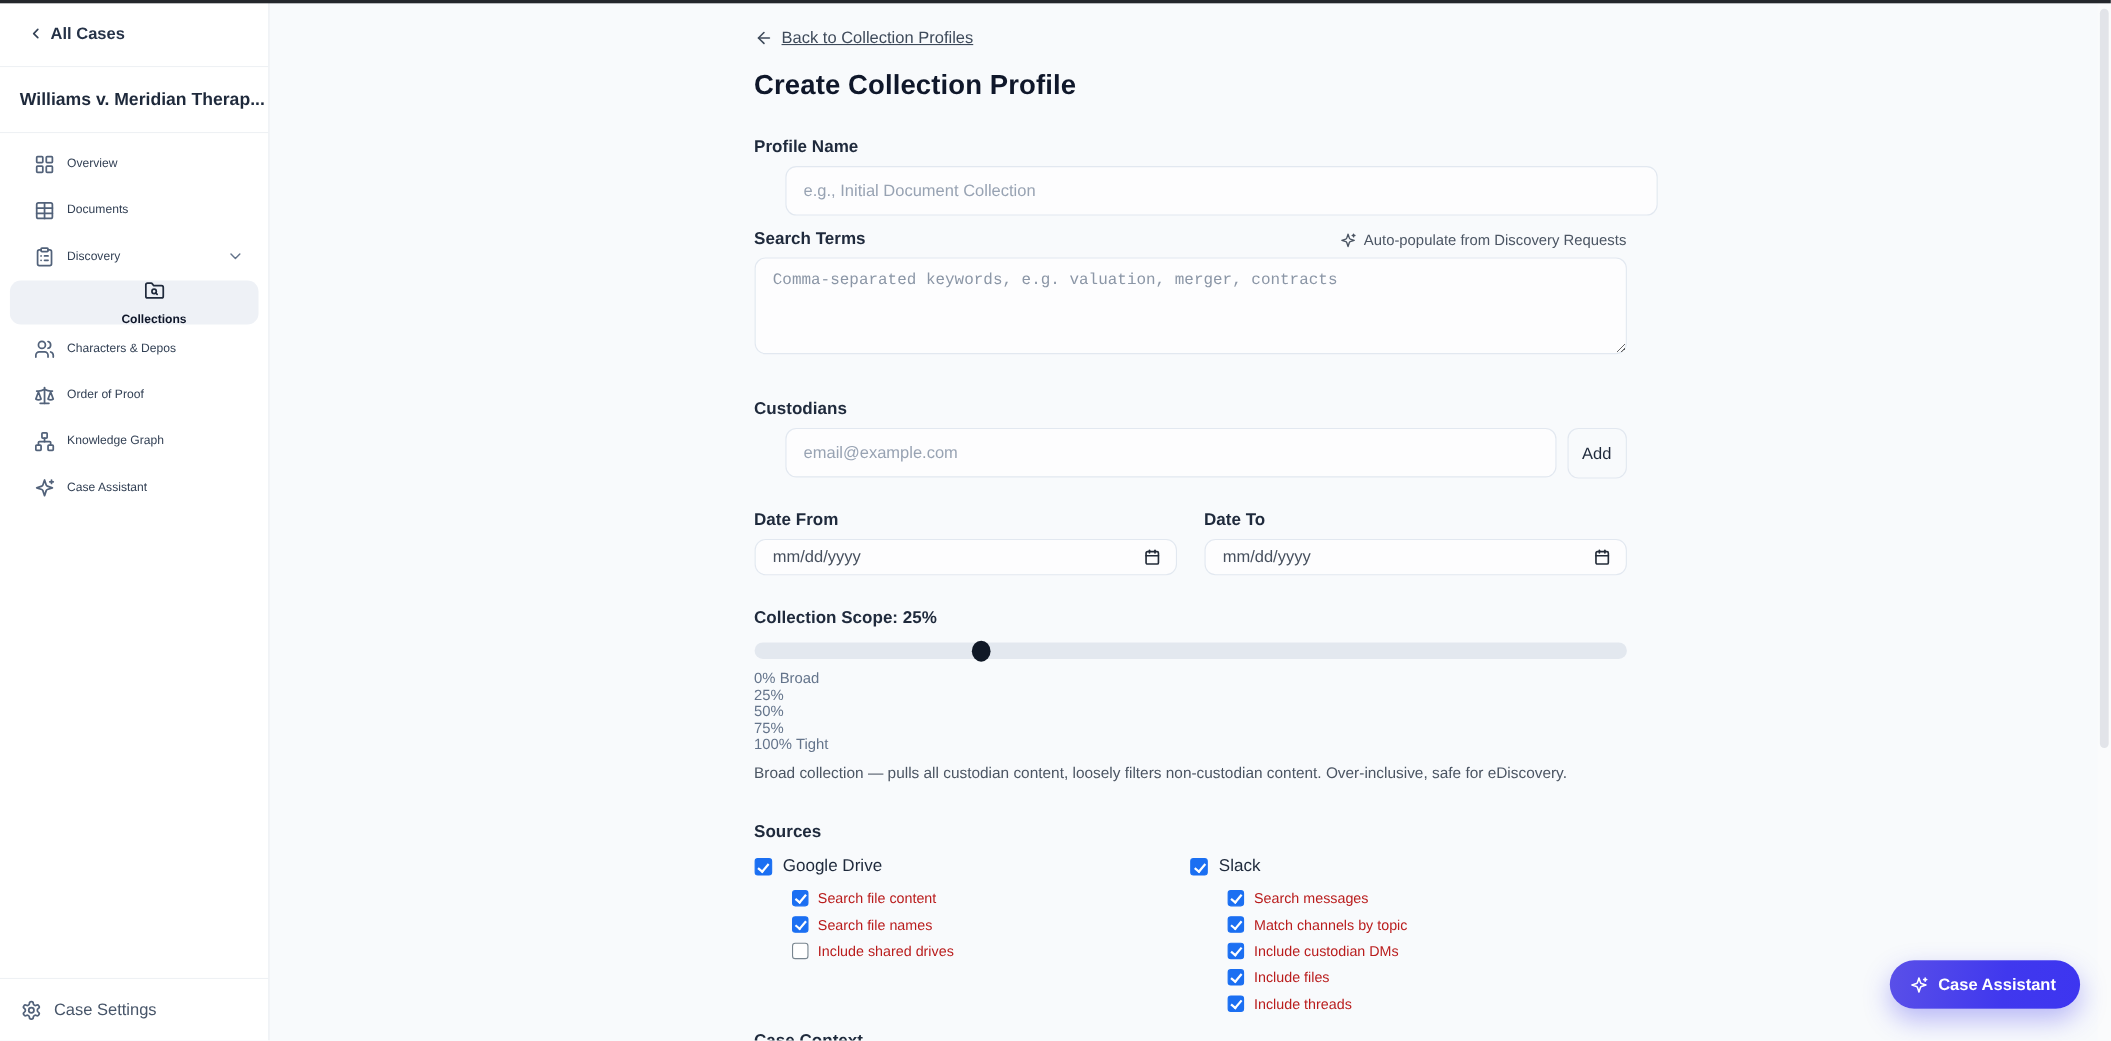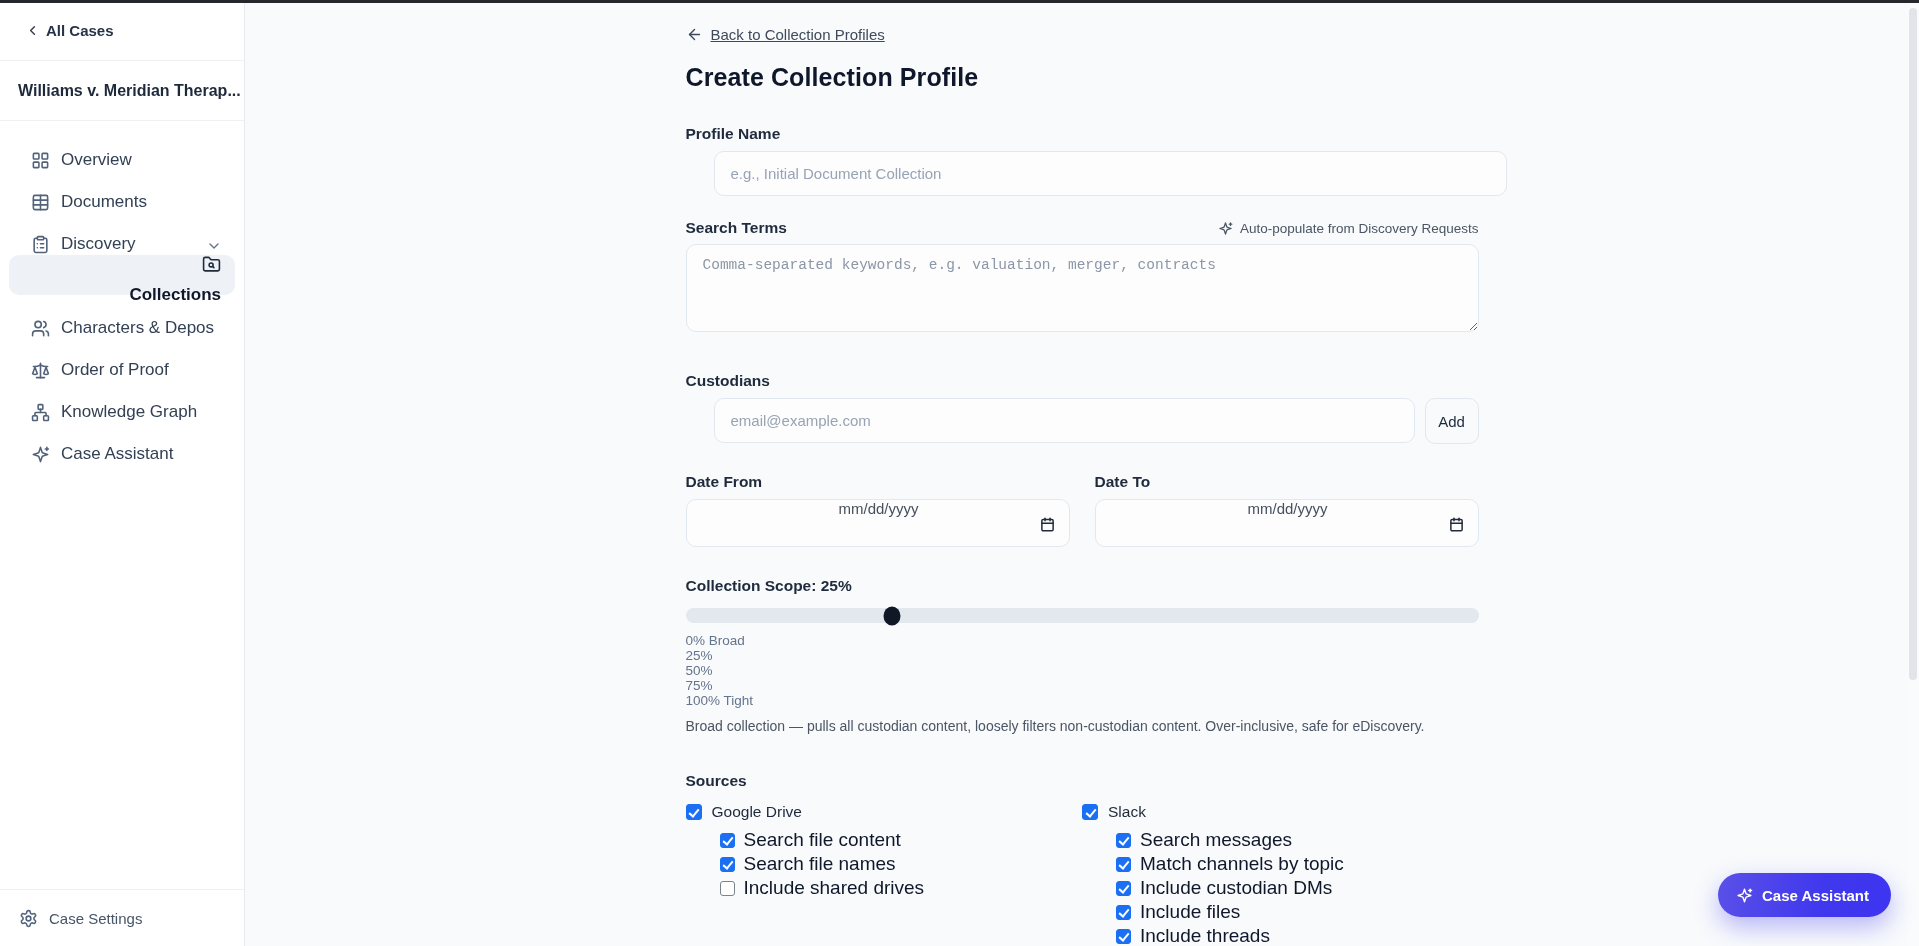--- a/index.html
+++ b/index.html
@@ -25,23 +25,23 @@
   }
   .side-back svg { stroke: #334155; }
   .side-case {
     height: 60px; border-bottom: 1px solid #eef1f4;
     display: flex; align-items: center; padding: 0 18px;
     font-size: 16px; font-weight: 700; color: #1e293b;
     white-space: nowrap; overflow: hidden;
   }
   .nav { padding-top: 7px; display: flex; flex-direction: column; }
   .nav-item {
-    height: 42px; display: flex; align-items: flex-end;
+    height: 42px; display: flex; align-items: center;
     padding: 0 14px 0 31px; gap: 11px;
-    font-size: 17px; font-weight: 500; color: #334155; cursor: pointer;
+    font-size: 11px; font-weight: 500; color: #334155; cursor: pointer;
   }
   .nav-item svg { stroke: #52627a; flex: 0 0 auto; }
   .nav-item .chev { margin-left: auto; margin-right: 8px; }
   .nav-item .chev svg { stroke: #64748b; }
   .nav-item.active {
     margin: 1px 9px; height: 40px; border-radius: 10px;
     background: #eef1f6; padding-left: 50px;
     font-weight: 600; color: #0f172a; flex-direction: column;
   }
   .nav-item.active svg { stroke: #1f2a3c; }
@@ -82,36 +82,36 @@
     font-family: "Liberation Mono", "DejaVu Sans Mono", monospace;
   }
   textarea.terms::placeholder { color: #8b96a6; }
 
   .auto-populate {
     display: flex; align-items: center; gap: 7px;
     font-size: 13.5px; color: #4b5563; cursor: pointer;
   }
   .auto-populate svg { stroke: #4b5563; }
 
-  .section { margin-top: 23px; }
+  .section { margin-top: 13px; }
   .custodian-row { display: flex; gap: 10px; align-items: stretch; margin-top: 8px; }
   .custodian-row .text-input { flex: 1; margin-top: 0; }
   .add-btn {
     width: 54px; height: 46px; border: 1px solid #e2e8f0; border-radius: 10px;
     background: transparent; font-size: 15px; color: #1e293b; cursor: pointer;
     font-family: "Liberation Sans", sans-serif;
   }
 
   .dates-row { display: flex; gap: 25px; margin-top: 29px; }
   .date-col { width: 384px; }
   .date-input {
-    margin-top: 8px; height: 48px; background: #fdfdfe;
+    margin-top: 8px; height: 33px; background: #fdfdfe;
     border: 1px solid #e2e8f0; border-radius: 10px;
     display: flex; align-items: center; padding: 0 14px 0 16px;
-    font-size: 15px; color: #47505e; cursor: text; flex-direction: column;
+    font-size: 15px; color: #47505e; cursor: text;
   }
   .date-input .cal { margin-left: auto; display: flex; }
   .date-input svg { stroke: #222b38; }
 
   .scope-section { margin-top: 30px; }
   .slider-track {
     position: relative; margin-top: 13px; height: 15px;
     background: #e3e8ef; border-radius: 999px; cursor: pointer;
   }
   .slider-thumb {
@@ -122,21 +122,21 @@
   .tick-row { display: flex; justify-content: space-between; margin-top: 10px; font-size: 13.5px; color: #64748b; flex-direction: column; }
   .scope-desc { margin-top: 10px; font-size: 14px; color: #4b5563; }
 
   .sources-section { margin-top: 38px; }
   .sources-grid { display: flex; margin-top: 13px; }
   .source-col { width: 50%; }
   .check-row { display: flex; align-items: center; gap: 10px; cursor: pointer; }
   .group-label { font-size: 15.5px; font-weight: 500; color: #1e293b; }
   .sub-options { margin: 10px 0 0 34px; display: flex; flex-direction: column; gap: 6px; }
   .sub-row { display: flex; align-items: center; gap: 9px; height: 18px; cursor: pointer; }
-  .sub-label { font-size: 19px; color: #0f172a; text-align: center; }
+  .sub-label { font-size: 13px; color: #b91c1c; text-align: center; }
 
   .cb {
     width: 16px; height: 16px; border: 1.5px solid #78858f; border-radius: 3px;
     background: #fff; position: relative; flex: 0 0 auto;
   }
   .cb.small { width: 15px; height: 15px; }
   .cb.checked { background: #1b6ff2; border-color: #1b6ff2; }
   .cb.checked::after {
     content: ""; position: absolute; left: 4.5px; top: 1.5px;
     width: 4px; height: 8px; border: solid #fff; border-width: 0 2px 2px 0;

